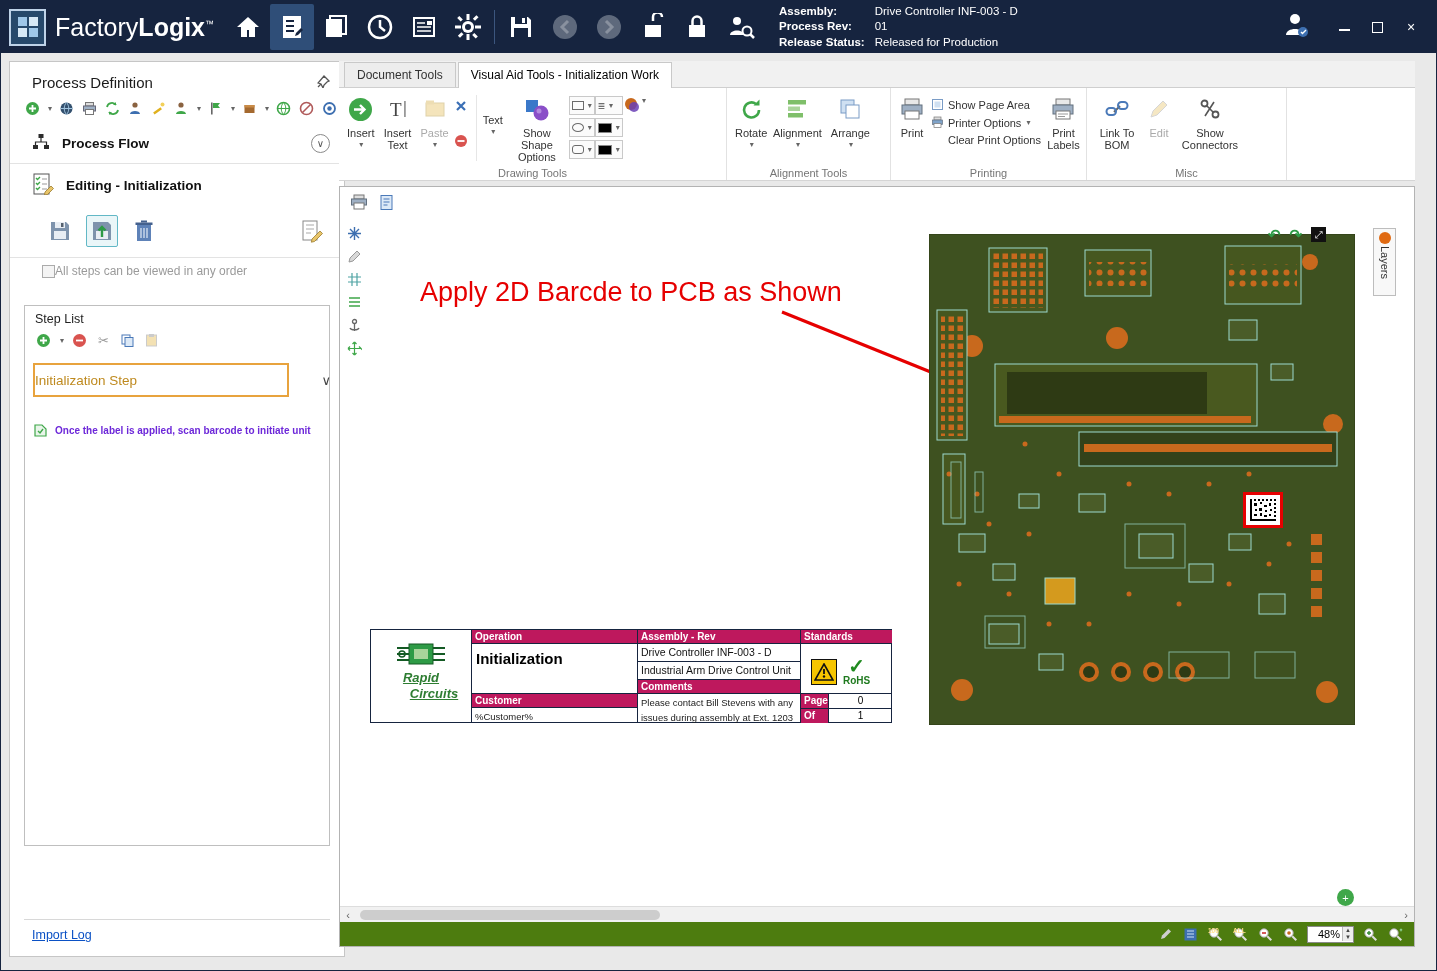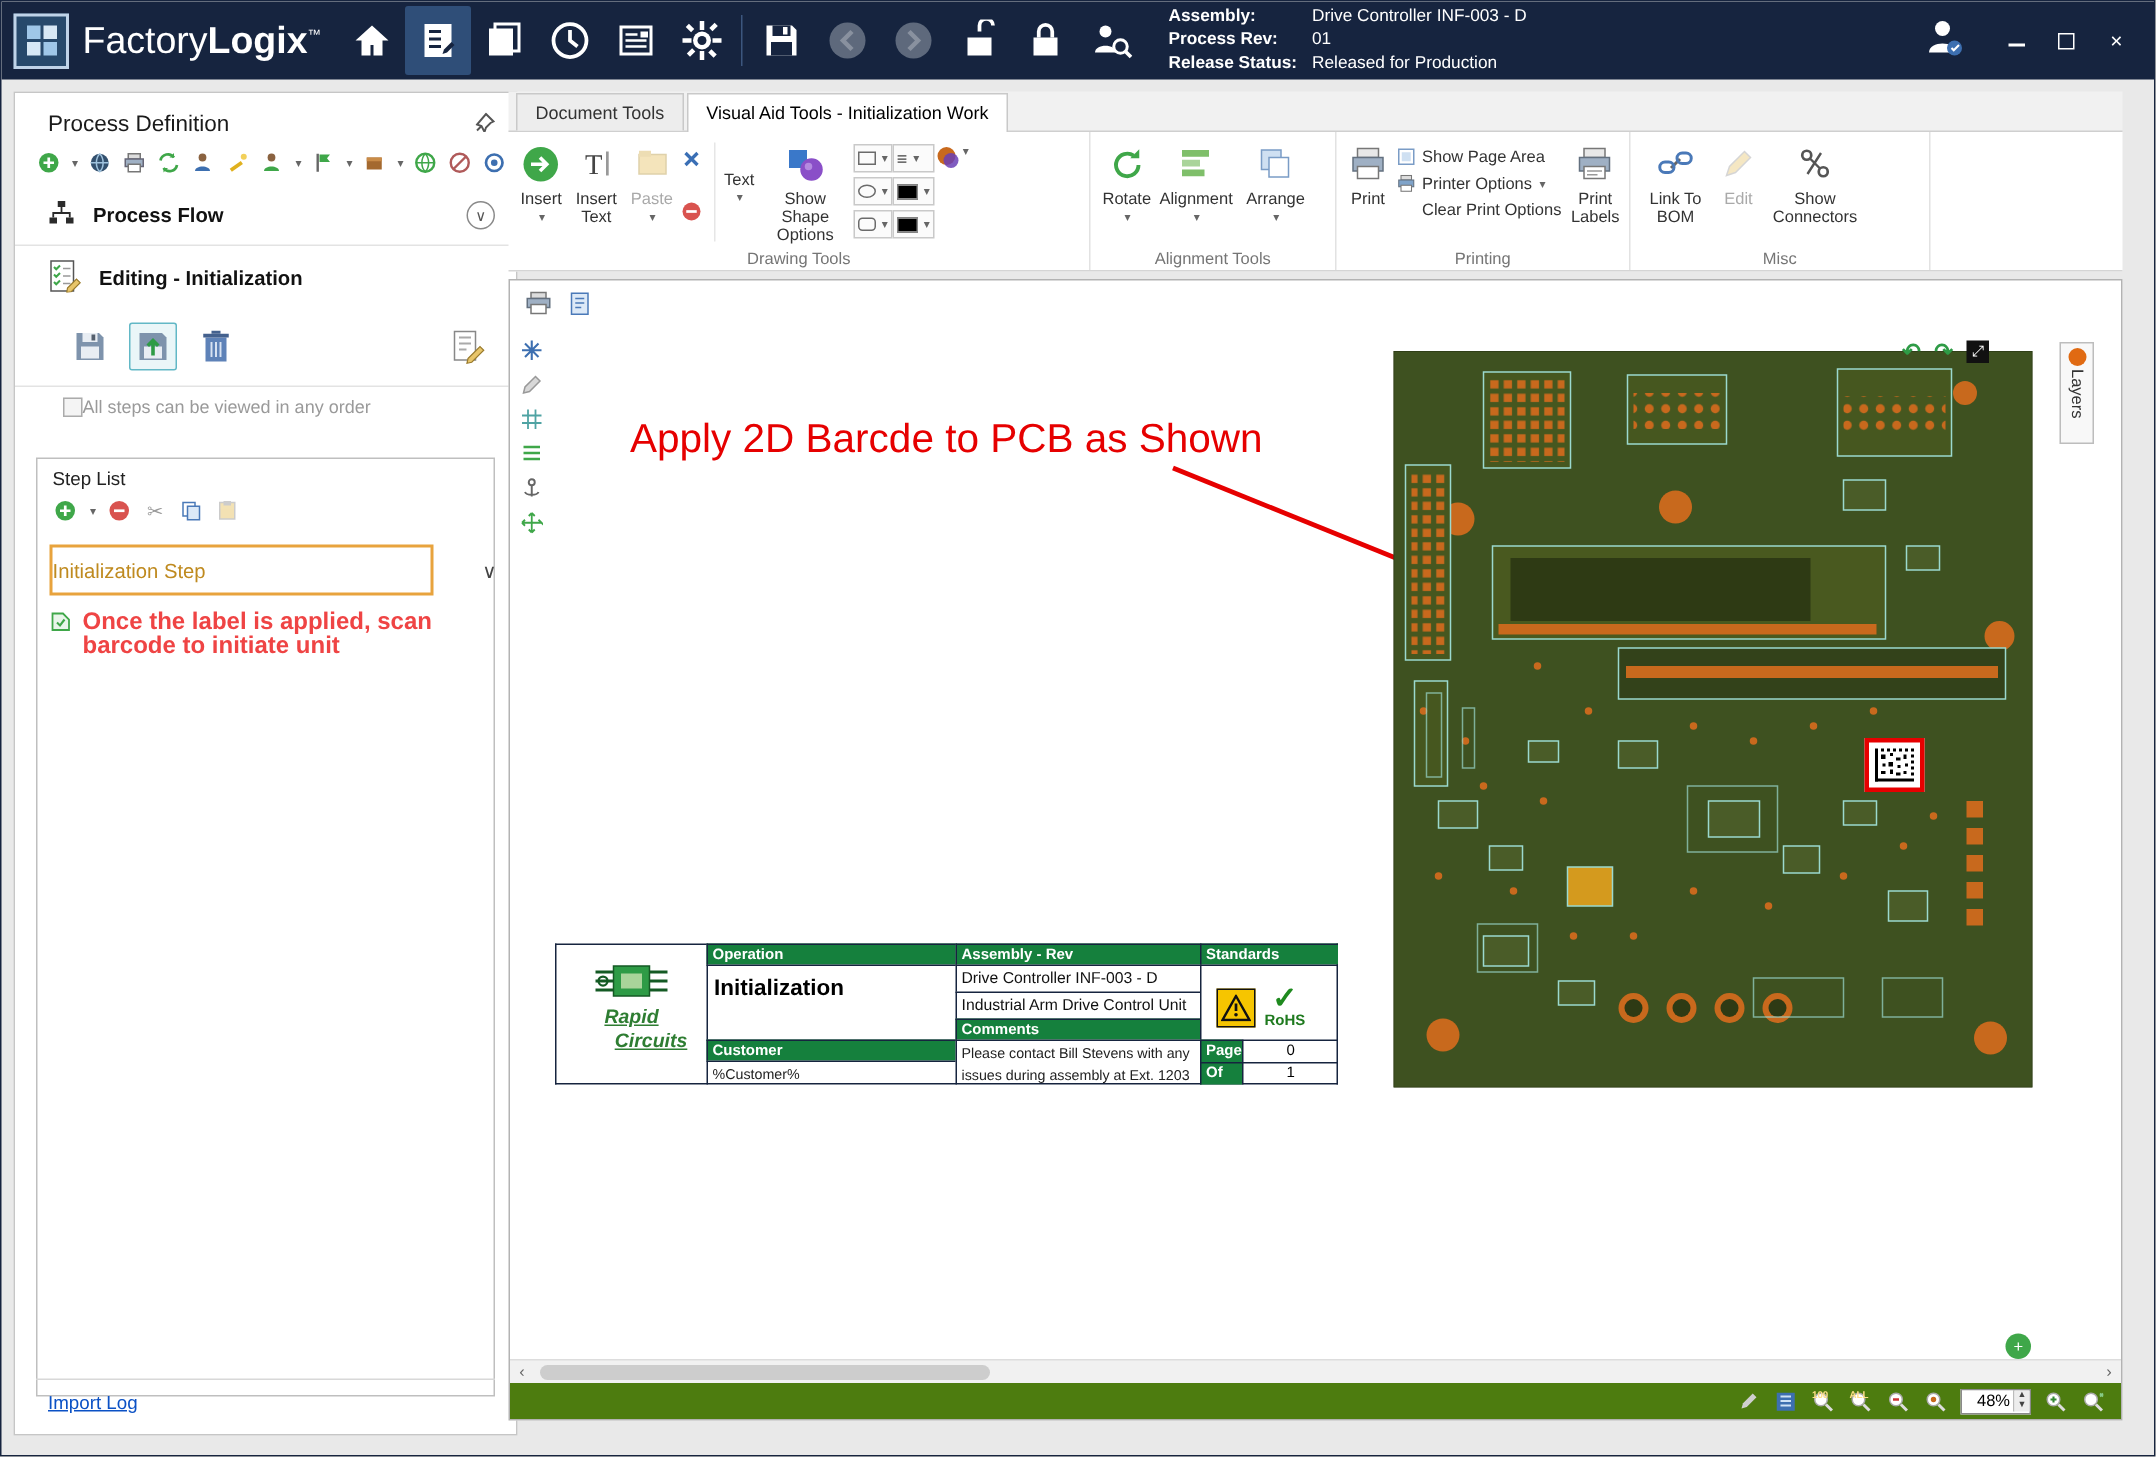--- a/index.html
+++ b/index.html
@@ -36,26 +36,26 @@
 .lp-row{display:flex;align-items:center;padding:9px 14px 9px 22px;gap:12px;position:relative}
 .lp-bold{font-weight:700;font-size:13.5px;color:#111}
 .lp-divider{height:1px;background:#E3E3E3}
 .collapse-circle{position:absolute;right:14px;width:19px;height:19px;border:1.5px solid #8a8a8a;border-radius:50%;display:flex;align-items:center;justify-content:center;font-size:10px;color:#555;cursor:pointer}
 .btns-row{display:flex;align-items:center;gap:10px;padding:8px 14px 10px 34px;position:relative}
 .big-btn{width:32px;height:32px;display:flex;align-items:center;justify-content:center;border:1px solid transparent;border-radius:2px;cursor:pointer}
 .big-btn.hl{border:1px solid #62B8C6;background:#EAF6F8}
 .right-btn{position:absolute;right:16px}
 .chk-row{display:flex;align-items:center;gap:0;padding:6px 14px 8px 32px;color:#9a9a9a}
 .chk{width:13px;height:13px;border:1px solid #ABABAB;background:#F4F4F4;flex:0 0 auto}
-.step-list-box{position:absolute;left:14px;right:14px;top:243px;height:626px;border:1px solid #BFBFBF;padding:4px 8px}
+.step-list-box{position:absolute;left:14px;right:14px;top:243px;height:541px;border:1px solid #BFBFBF;padding:4px 8px}
 .sl-title{font-size:12.5px;color:#222;padding:2px 0 4px 2px}
 .sl-toolbar{display:flex;align-items:center;gap:7px;padding:2px 0 8px 2px}
 .step-item{position:relative;margin-top:6px;width:256px;height:34px;border:2px solid #E8A33D;display:flex;align-items:center;padding-left:0;color:#BF8A1F;font-size:13.5px;background:#fff;cursor:pointer}
 .step-chevron{position:absolute;right:-44px;top:8px;color:#444;font-size:13px;cursor:pointer}
-.step-desc{display:flex;gap:7px;margin-top:10px;font-weight:700;font-size:16px;line-height:16px;width:278px;color:#ef4444}
+.step-desc{display:flex;gap:7px;margin-top:26px;font-weight:700;font-size:10px;line-height:16px;width:278px;color:#6d28d9}
 .import-row{position:absolute;left:14px;right:14px;bottom:14px;border-top:1px solid #D8D8D8;padding:8px 2px 0 8px}
 .link{color:#0B51C5;text-decoration:underline;font-size:12.5px;cursor:pointer}
 
 
 .right-panel{position:absolute;left:338px;top:60px;width:1076px;height:886px;display:flex;flex-direction:column}
 .tabbar{height:27px;display:flex;align-items:flex-end;background:#F1F1F1;border-bottom:1px solid #CFCFCF;padding-left:5px}
 .tab{padding:5px 12px;font-size:12px;color:#333;border:1px solid #C9C9C9;border-bottom:none;background:#EDEDED;margin-right:2px;cursor:pointer}
 .tab.active{background:#fff;position:relative;top:1px;padding-bottom:6px;color:#000}
 .ribbon{height:93px;background:#fff;border-bottom:1px solid #D5D5D5;display:flex}
 .rgroup{position:relative;border-right:1px solid #E2E2E2;padding:3px 4px 15px 6px;display:flex;align-items:flex-start}
@@ -101,21 +101,21 @@
 .sb-ic{position:relative;width:17px;height:17px;display:flex;align-items:center;justify-content:center;cursor:pointer}
 .sb-num{position:absolute;left:1px;top:1px;font-size:6.5px;font-weight:700;color:#FFE08A}
 .zoom-wrap{display:flex;align-items:center;background:#fff;border:1px solid #8a8a8a;height:17px}
 .zoom-input{width:34px;height:15px;border:none;font-size:11px;text-align:right;padding-right:2px;font-family:"Liberation Sans",sans-serif}
 .spin{display:flex;flex-direction:column;width:11px;border-left:1px solid #bbb}
 .spin span{font-size:6px;line-height:7px;text-align:center;color:#444;background:#EDEDED;cursor:pointer}
 
 
 .label-table{position:absolute;left:30px;top:412px;width:522px;height:94px;background:#fff;border-right:1px solid #16243F;border-bottom:1px solid #16243F}
 .cell{position:absolute;border-left:1px solid #16243F;border-top:1px solid #16243F;overflow:hidden}
-.cell.hdr{background:#15803d;color:#fff;font-weight:700;font-size:10px;line-height:13px;padding-left:3px}
+.cell.hdr{background:#be185d;color:#fff;font-weight:700;font-size:10px;line-height:13px;padding-left:3px}
 .cell.val{font-size:10.5px;line-height:17px;padding-left:3px;color:#111}
 .op-val{font-weight:700;font-size:15px;padding:6px 0 0 4px;color:#000}
 .small-val{font-size:9.5px;line-height:15px;padding:1px 0 0 3px;color:#222}
 .center-val{text-align:center;font-size:10px;line-height:14px}
 .logo-cell{display:flex;flex-direction:column;align-items:center;padding-top:8px}
 .logo-txt{font-style:italic;font-weight:700;color:#2E7D32;text-decoration:underline;font-size:13px;line-height:16px}
 .logo-txt.l2{margin-left:26px}
 .std-cell{display:flex;align-items:center;gap:6px;padding:6px 0 0 10px}
 .esd{width:26px;height:26px;background:#F6C500;border:1.5px solid #111;display:flex;align-items:center;justify-content:center}
 .rohs{display:flex;flex-direction:column;align-items:center}

